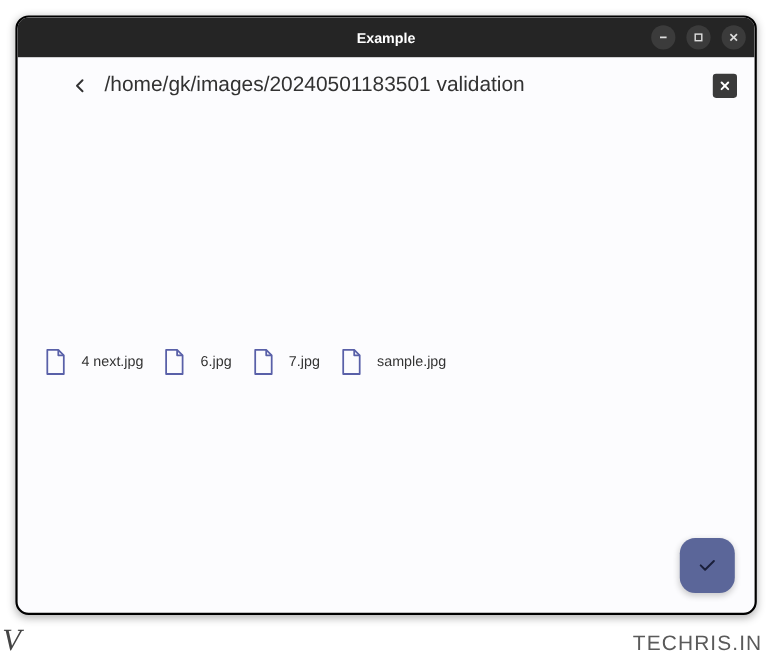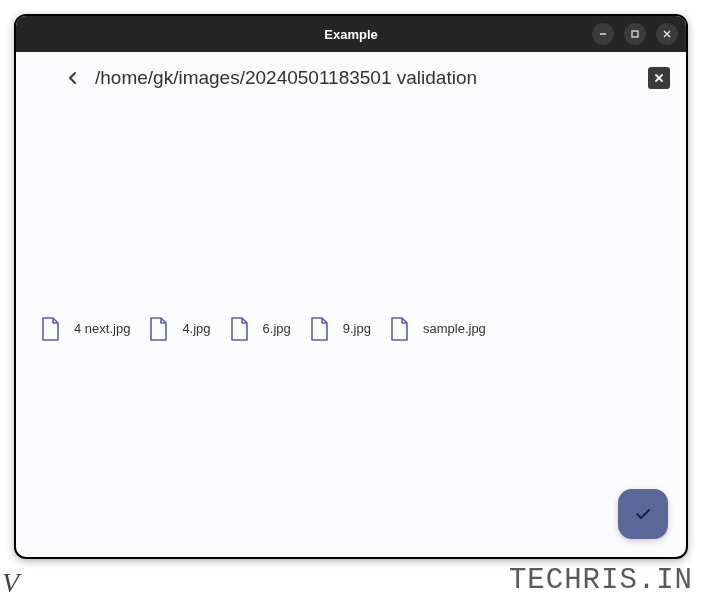--- a/index.html
+++ b/index.html
@@ -138,22 +138,22 @@
       bottom: 4px;
       font-family: Georgia, serif;
       font-size: 28px;
       font-style: italic;
       color: #444;
     }
     .watermark-right {
       position: absolute;
       right: 10px;
       bottom: 6px;
-      font-family: Liberation Mono, monospace;
-      font-size: 29px;
+      font-family: Liberation Sans, sans-serif;
+      font-size: 19px;
       letter-spacing: 1px;
       color: #5a5a5a;
     }
   </style>
 </head>
 <body>
 
 <div class="window">
   <div class="titlebar">
     <span class="titlebar-title">Example</span>
@@ -198,35 +198,28 @@
         <path d="M3 1 L13 1 L18 6 L18 23 L3 23 Z" fill="none" stroke="#5960a8" stroke-width="1.6" stroke-linejoin="round"></path>
         <path d="M13 1 L13 6 L18 6" fill="none" stroke="#5960a8" stroke-width="1.6" stroke-linejoin="round"></path>
       </svg>
       <span class="file-name">4 next.jpg</span>
     </div>
     <div class="file-item">
       <svg class="file-icon" viewBox="0 0 20 24">
         <path d="M3 1 L13 1 L18 6 L18 23 L3 23 Z" fill="none" stroke="#5960a8" stroke-width="1.6" stroke-linejoin="round"></path>
         <path d="M13 1 L13 6 L18 6" fill="none" stroke="#5960a8" stroke-width="1.6" stroke-linejoin="round"></path>
       </svg>
-      <span class="file-name">4.jpg</span>
-    </div>
-    <div class="file-item">
-      <svg class="file-icon" viewBox="0 0 20 24">
-        <path d="M3 1 L13 1 L18 6 L18 23 L3 23 Z" fill="none" stroke="#5960a8" stroke-width="1.6" stroke-linejoin="round"></path>
-        <path d="M13 1 L13 6 L18 6" fill="none" stroke="#5960a8" stroke-width="1.6" stroke-linejoin="round"></path>
-      </svg>
       <span class="file-name">6.jpg</span>
     </div>
     <div class="file-item">
       <svg class="file-icon" viewBox="0 0 20 24">
         <path d="M3 1 L13 1 L18 6 L18 23 L3 23 Z" fill="none" stroke="#5960a8" stroke-width="1.6" stroke-linejoin="round"></path>
         <path d="M13 1 L13 6 L18 6" fill="none" stroke="#5960a8" stroke-width="1.6" stroke-linejoin="round"></path>
       </svg>
-      <span class="file-name">9.jpg</span>
+      <span class="file-name">7.jpg</span>
     </div>
     <div class="file-item">
       <svg class="file-icon" viewBox="0 0 20 24">
         <path d="M3 1 L13 1 L18 6 L18 23 L3 23 Z" fill="none" stroke="#5960a8" stroke-width="1.6" stroke-linejoin="round"></path>
         <path d="M13 1 L13 6 L18 6" fill="none" stroke="#5960a8" stroke-width="1.6" stroke-linejoin="round"></path>
       </svg>
       <span class="file-name">sample.jpg</span>
     </div>
   </div>
 

